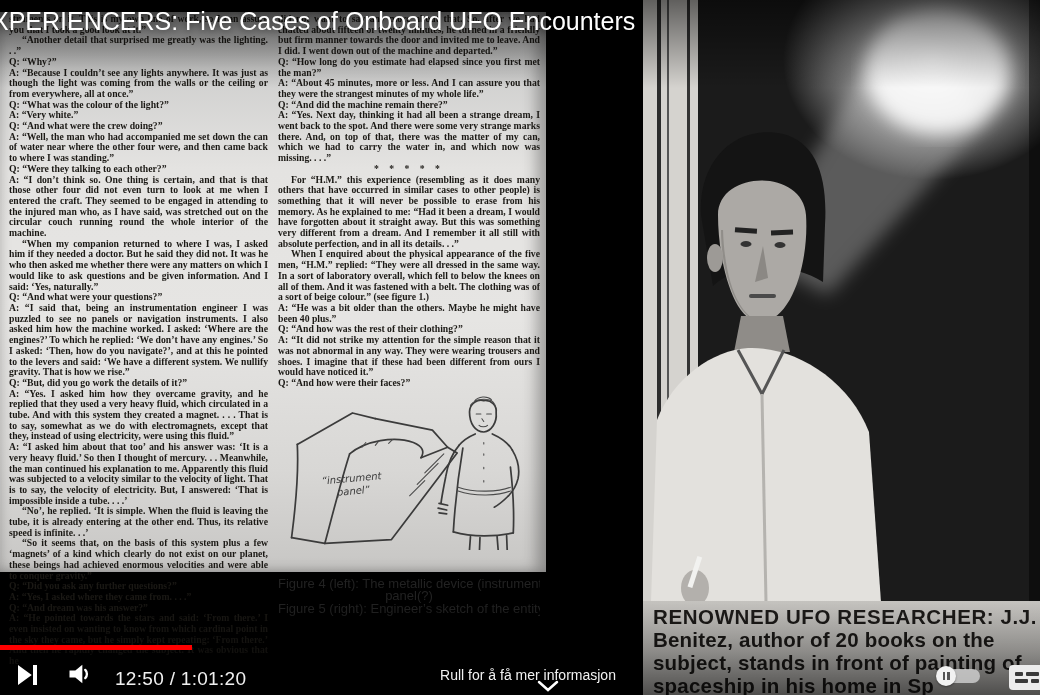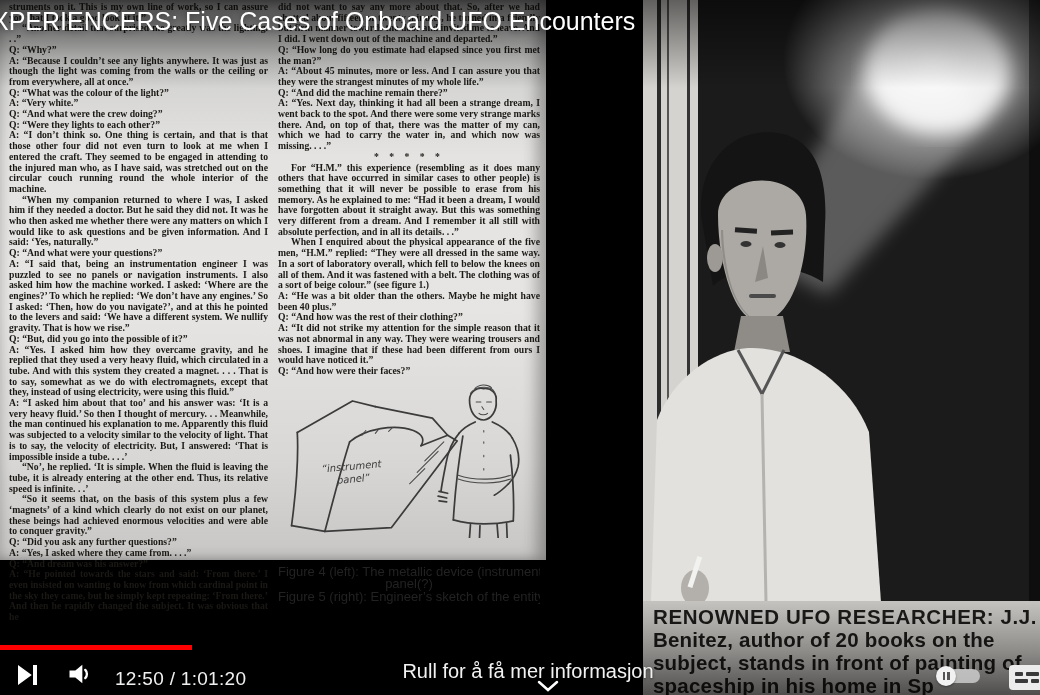--- a/index.html
+++ b/index.html
@@ -1,20 +1,20 @@
 <!DOCTYPE html>
 <html><head>
 <meta charset="utf-8">
 <style>
   html,body{margin:0;padding:0;background:#000;}
   #stage{position:relative;width:1040px;height:695px;background:#000;overflow:hidden;
          font-family:"Liberation Sans",sans-serif;}
 
   
-  .page{position:absolute;left:0;top:0;width:546px;height:560px;
+  .page{position:absolute;left:0;top:12px;width:546px;height:560px;
         background:linear-gradient(180deg,#9f9f9f 0%,#cfcfce 10%,#e4e3e1 28%,#e6e5e3 55%,#d8d7d5 82%,#c7c6c4 100%);
         box-shadow:inset -10px 0 14px rgba(0,0,0,.28), inset 4px 0 8px rgba(0,0,0,.12);}
   .doc-col{position:absolute;top:2px;height:693px;overflow:hidden;
            font-family:"Liberation Serif",serif;font-size:9.7px;line-height:10.7px;
            font-weight:bold;color:#1b1915;text-align:justify;}
   .col-left{left:9px;width:259px;}
   .col-mid{left:278px;width:262px;}
   .para{margin:0;}
   .para.indent{text-indent:13px;}
   .para.center{text-align:center;letter-spacing:4px;font-weight:bold;}
@@ -49,21 +49,21 @@
   .video-title{position:absolute;left:-8px;top:7px;z-index:9;color:#fff;
         font-size:25px;font-weight:400;white-space:nowrap;
         text-shadow:0 1px 6px rgba(0,0,0,.45);}
 
   .progress{position:absolute;left:0;top:645px;width:1040px;height:5px;z-index:8;}
   .progress-played{height:5px;background:#ff0000;width:0;}
 
   .ctrl{position:absolute;z-index:9;margin-left:8px;}
   .time-text{left:107px;bottom:5px;color:#f0f0f0;font-size:19px;letter-spacing:.3px;
         text-shadow:0 1px 3px rgba(0,0,0,.5);}
-  .hint{left:50%;transform:translateX(-50%);bottom:12px;color:#f2f2f2;font-size:20px;
+  .hint{left:50%;transform:translateX(-50%);bottom:12px;color:#f2f2f2;font-size:14px;
         text-shadow:0 1px 3px rgba(0,0,0,.6);white-space:nowrap;}
   .chevron{left:529px;bottom:-1px;}
   .next-btn{left:5px;bottom:1px;}
   .vol-btn{left:58px;bottom:3px;}
 
   .autoplay{left:928px;bottom:10px;width:46px;height:18px;}
   .autoplay .pill{position:absolute;left:4px;top:2px;width:40px;height:14px;border-radius:7px;
         background:rgba(210,210,210,.8);}
   .autoplay .knob{position:absolute;left:0px;top:-1px;width:20px;height:20px;border-radius:50%;
         background:#f2f2f2;box-shadow:0 1px 2px rgba(0,0,0,.4);}
@@ -84,26 +84,27 @@
 
   <div class="page">
     <div class="doc-col col-left">
         <p class="para flush">struments on it. This is my own line of work, so I can assure you that I took a good look at it.”</p>
         <p class="para indent">“Another detail that surprised me greatly was the lighting. . .”</p>
         <p class="para flush">Q: “Why?”</p>
         <p class="para flush">A: “Because I couldn’t see any lights anywhere. It was just as though the light was coming from the walls or the ceiling or from everywhere, all at once.”</p>
         <p class="para flush">Q: “What was the colour of the light?”</p>
         <p class="para flush">A: “Very white.”</p>
         <p class="para flush">Q: “And what were the crew doing?”</p>
-        <p class="para flush">Q: “Were they lights to each other?”</p>
+        <p class="para flush">A: “Well, the man who had accompanied me set down the can of water near where the other four were, and then came back to where I was standing.”</p>
+        <p class="para flush">Q: “Were they talking to each other?”</p>
         <p class="para flush">A: “I don’t think so. One thing is certain, and that is that those other four did not even turn to look at me when I entered the craft. They seemed to be engaged in attending to the injured man who, as I have said, was stretched out on the circular couch running round the whole interior of the machine.</p>
         <p class="para indent">“When my companion returned to where I was, I asked him if they needed a doctor. But he said they did not. It was he who then asked me whether there were any matters on which I would like to ask questions and be given information. And I said: ‘Yes, naturally.”</p>
         <p class="para flush">Q: “And what were your questions?”</p>
         <p class="para flush">A: “I said that, being an instrumentation engineer I was puzzled to see no panels or navigation instruments. I also asked him how the machine worked. I asked: ‘Where are the engines?’ To which he replied: ‘We don’t have any engines.’ So I asked: ‘Then, how do you navigate?’, and at this he pointed to the levers and said: ‘We have a different system. We nullify gravity. That is how we rise.”</p>
-        <p class="para flush">Q: “But, did you go into the possible of it?”</p>
+        <p class="para flush">Q: “But, did you go work the details of it?”</p>
         <p class="para flush">A: “Yes. I asked him how they overcame gravity, and he replied that they used a very heavy fluid, which circulated in a tube. And with this system they created a magnet. . . . That is to say, somewhat as we do with electromagnets, except that they, instead of using electricity, were using this fluid.”</p>
         <p class="para flush">A: “I asked him about that too’ and his answer was: ‘It is a very heavy fluid.’ So then I thought of mercury. . . Meanwhile, the man continued his explanation to me. Apparently this fluid was subjected to a velocity similar to the velocity of light. That is to say, the velocity of electricity. But, I answered: ‘That is impossible inside a tube. . . .’</p>
         <p class="para indent">“No’, he replied. ‘It is simple. When the fluid is leaving the tube, it is already entering at the other end. Thus, its relative speed is infinite. . .’</p>
         <p class="para indent">“So it seems that, on the basis of this system plus a few ‘magnets’ of a kind which clearly do not exist on our planet, these beings had achieved enormous velocities and were able to conquer gravity.”</p>
         <p class="para flush">Q: “Did you ask any further questions?”</p>
         <p class="para flush">A: “Yes, I asked where they came from. . . .”</p>
         <p class="para flush">Q: “And dream was his answer?”</p>
         <p class="para flush">A: “He pointed towards the stars and said: ‘From there.’ I even insisted on wanting to know from which cardinal point in the sky they came, but he simply kept repeating: ‘From there.’ And then he rapidly changed the subject. It was obvious that he</p>
       </div>
     <div class="doc-col col-mid">

